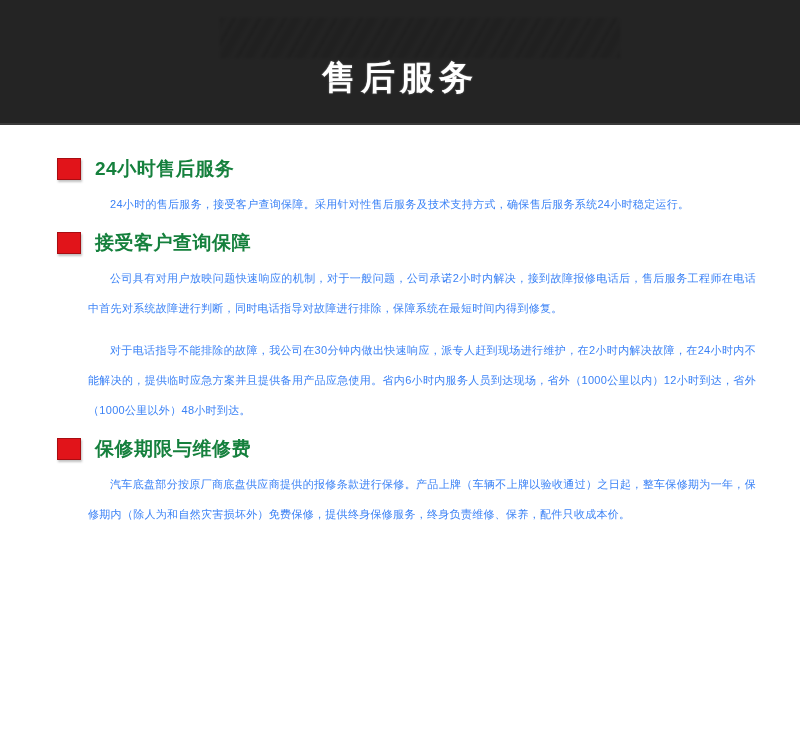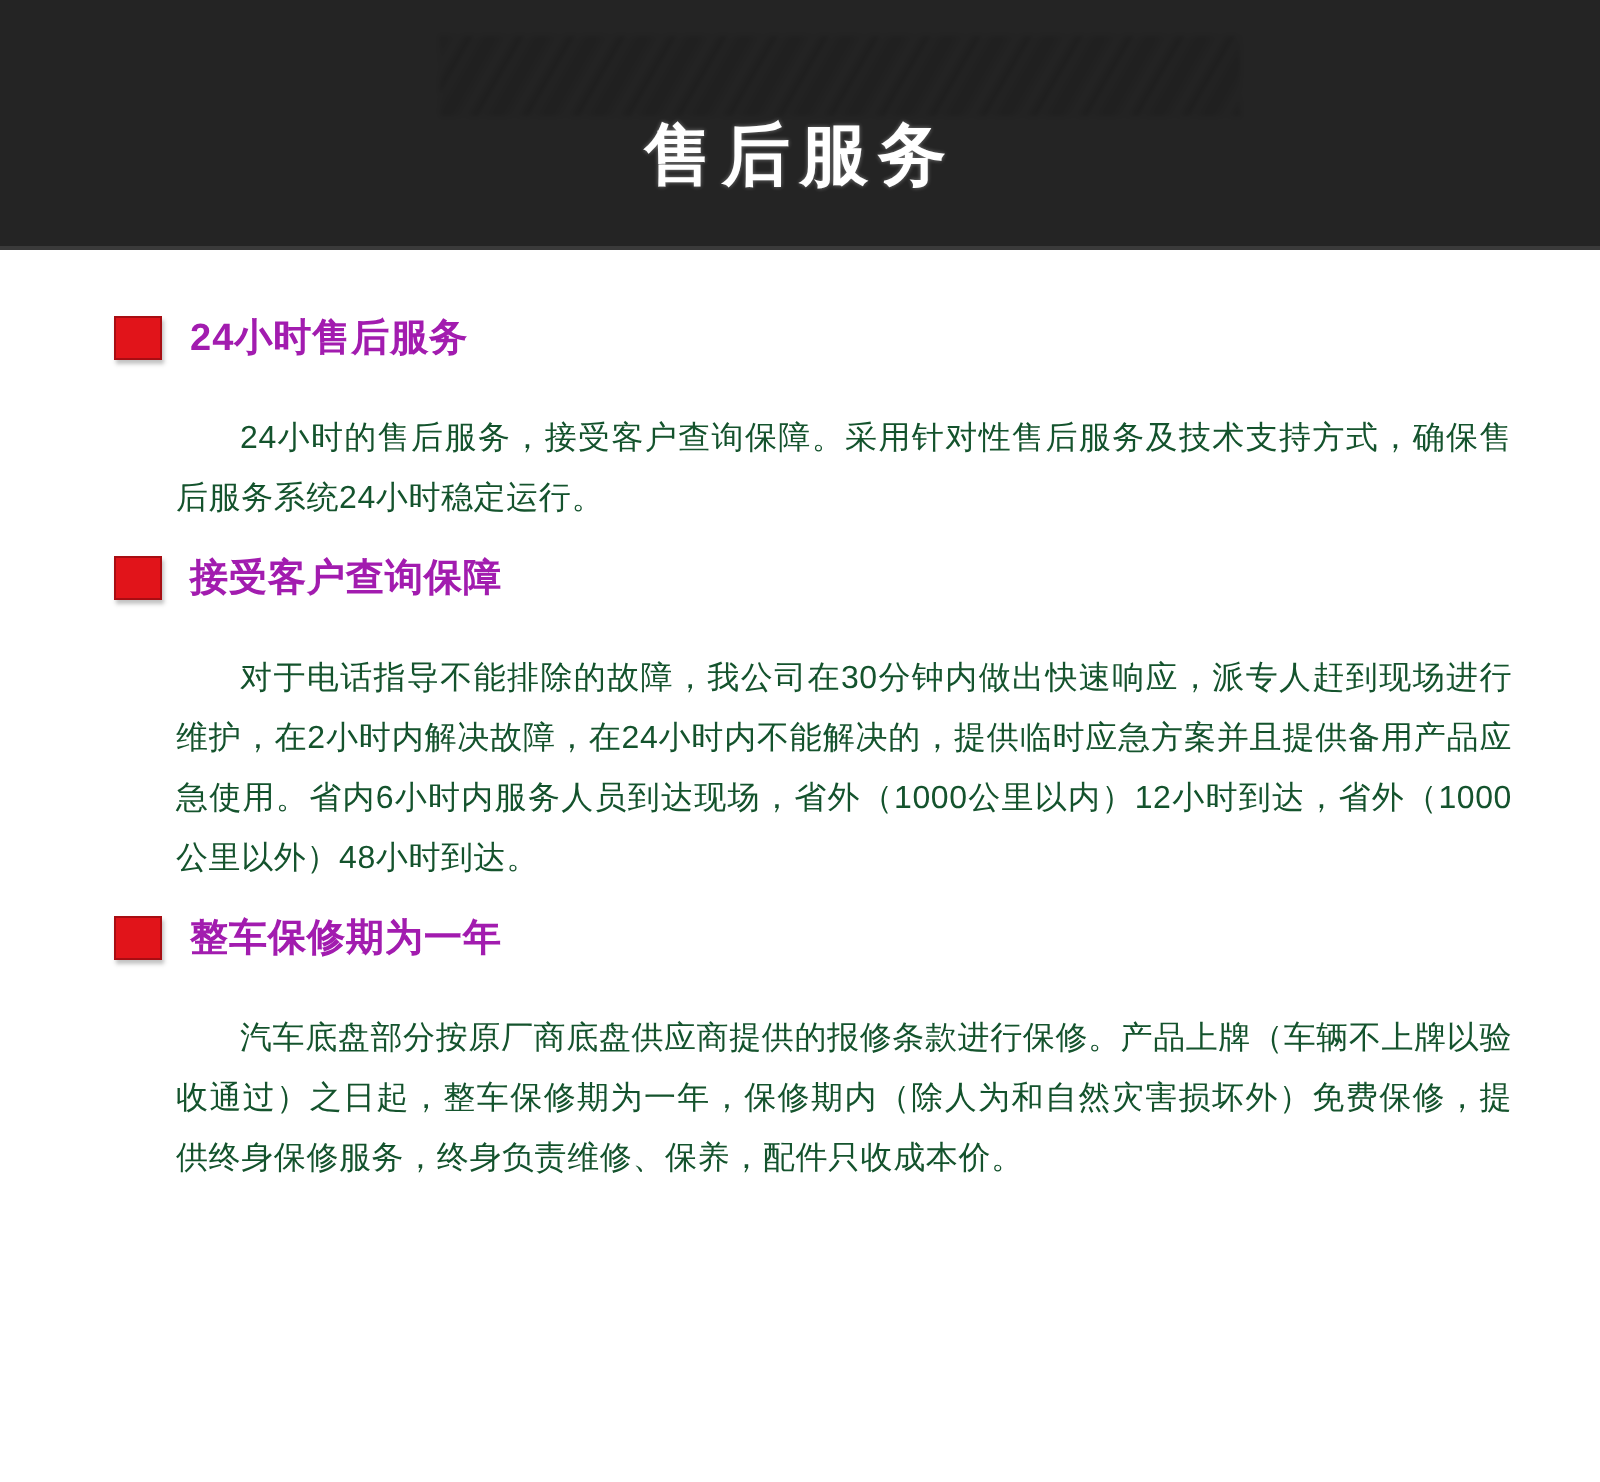--- a/index.html
+++ b/index.html
@@ -63,28 +63,28 @@
     width: 22px;
     height: 20px;
     background: #e1141a;
     border: 1px solid #a80d12;
     box-shadow: 1px 2px 2px rgba(120,120,120,0.45);
     margin-right: 14px;
   }
   .section-title {
     font-size: 19px;
     font-weight: 700;
-    color: #a21caf;
+    color: #15803d;
     letter-spacing: 0.5px;
   }
   .para {
-    margin: 24px 0 12px 31px;
-    font-size: 16px;
+    margin: 8px 0 12px 31px;
+    font-size: 11px;
     line-height: 30px;
-    color: #14532d;
+    color: #3b82f6;
     text-align: justify;
     text-indent: 2em;
     letter-spacing: 0.3px;
   }
 </style>
 </head>
 <body>
 
 <div class="page">
 
@@ -102,25 +102,26 @@
       </div>
       <p class="para">24小时的售后服务，接受客户查询保障。采用针对性售后服务及技术支持方式，确保售后服务系统24小时稳定运行。</p>
     </div>
 
 
     <div class="section">
       <div class="section-head">
         <span class="bullet"></span>
         <span class="section-title">接受客户查询保障</span>
       </div>
+      <p class="para">公司具有对用户放映问题快速响应的机制，对于一般问题，公司承诺2小时内解决，接到故障报修电话后，售后服务工程师在电话中首先对系统故障进行判断，同时电话指导对故障进行排除，保障系统在最短时间内得到修复。</p>
       <p class="para">对于电话指导不能排除的故障，我公司在30分钟内做出快速响应，派专人赶到现场进行维护，在2小时内解决故障，在24小时内不能解决的，提供临时应急方案并且提供备用产品应急使用。省内6小时内服务人员到达现场，省外（1000公里以内）12小时到达，省外（1000公里以外）48小时到达。</p>
     </div>
 
     <div class="section">
       <div class="section-head">
         <span class="bullet"></span>
-        <span class="section-title">整车保修期为一年</span>
+        <span class="section-title">保修期限与维修费</span>
       </div>
       <p class="para">汽车底盘部分按原厂商底盘供应商提供的报修条款进行保修。产品上牌（车辆不上牌以验收通过）之日起，整车保修期为一年，保修期内（除人为和自然灾害损坏外）免费保修，提供终身保修服务，终身负责维修、保养，配件只收成本价。</p>
     </div>
 
   </div>
 </div>
 
 </body></html>

